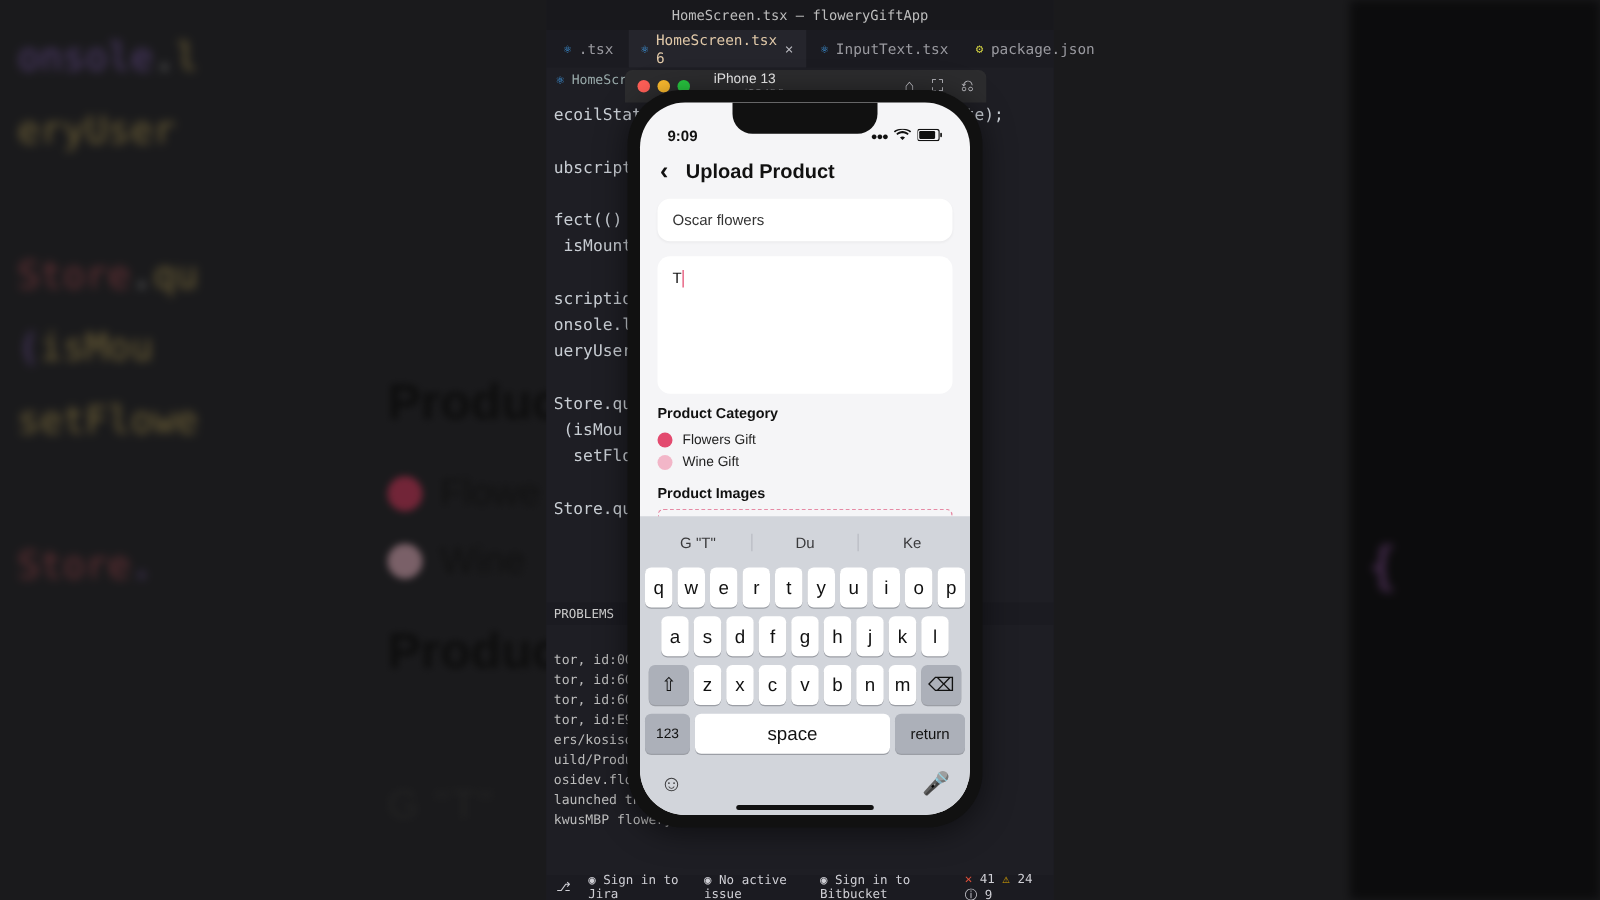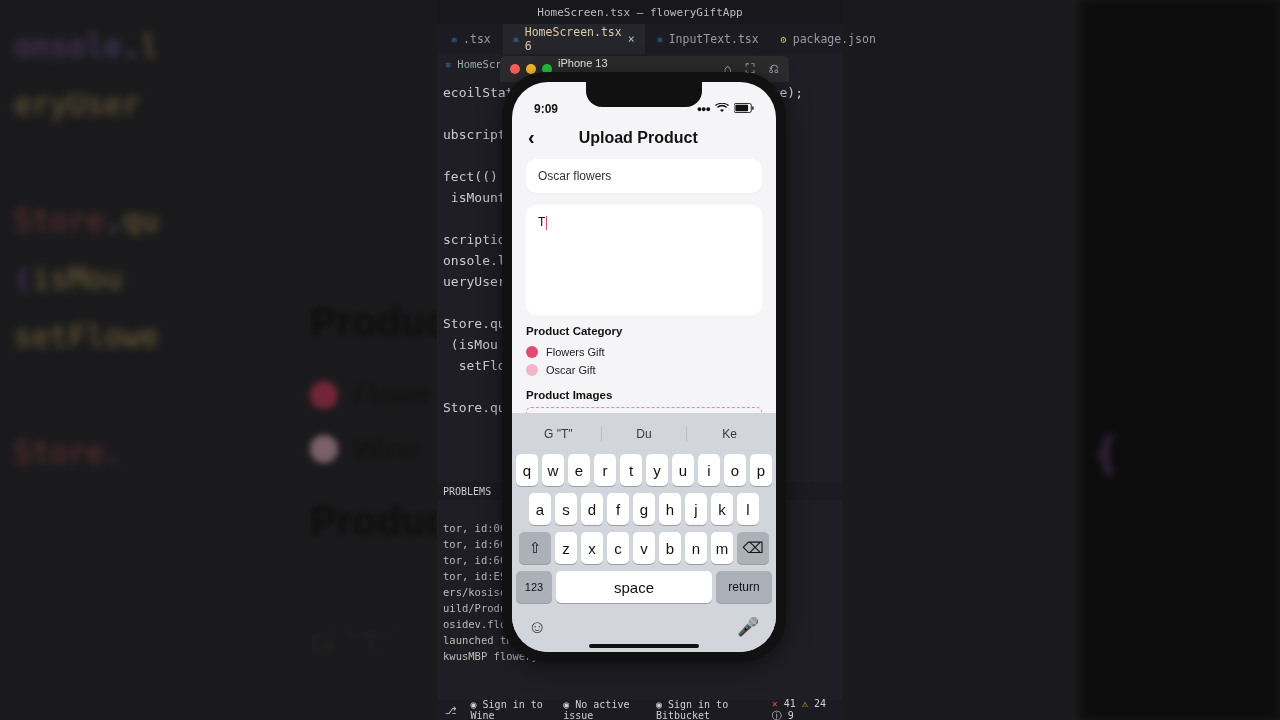--- a/index.html
+++ b/index.html
@@ -59,21 +59,21 @@
     background:#1b1b21; display:flex; align-items:center; font-size:10px;
     color:#cfcfd5; gap:14px; padding:0 8px;
   }
   .statusbar .right { margin-left:auto; display:flex; gap:10px; }
   .err { color:#e6513a; } .warn { color:#e0a800; }
 
   
   .simwin {
     position:absolute; left:500px; top:56px; width:289px; height:26px;
     background:#2c2c2e; border-radius:6px 6px 0 0;
-    display:flex; align-items:center; padding:0 10px; gap:0;
+    display:flex; align-items:center; padding:0 10px; gap:13px;
     z-index:5;
   }
   .traffic { display:flex; gap:6px; }
   .traffic span { width:10px; height:10px; border-radius:50%; display:block; }
   .tl-r{background:#ff5f57;} .tl-y{background:#febc2e;} .tl-g{background:#28c840;}
   .simtitle { color:#eaeaea; font-size:11px; line-height:12px; margin-left:6px; }
   .simtitle small { display:block; font-size:8px; color:#8a8a8e;margin-left:25px; }
   .simtools { margin-left:auto; display:flex; gap:14px; color:#cfcfd5; font-size:13px; }
 
   
@@ -95,21 +95,21 @@
   .status {
     height:38px; display:flex; align-items:flex-end; padding:0 22px 4px;
     font-size:12px; font-weight:600; color:#111; justify-content:space-between;
   }
   .status .icons { display:flex; gap:5px; align-items:center; }
   .sig { font-size:9px; letter-spacing:-1px; }
   .navhdr {
     display:flex; align-items:center; gap:14px; padding:6px 16px 10px; color:#111;
   }
   .back { font-size:20px; font-weight:700; cursor:pointer; }
-  .navhdr h2 { font-size:16px; font-weight:700;margin-left:30px; }
+  .navhdr h2 { font-size:16px; font-weight:700; }
   .content { padding:0 14px; }
   .field {
     background:#fff; border-radius:10px; padding:10px 12px; font-size:12px; color:#333;
     margin-bottom:12px; box-shadow:0 1px 2px rgba(0,0,0,0.04);
   }
   .tarea {
     background:#fff; border-radius:10px; height:110px; padding:10px 12px; font-size:12px;
     color:#111; position:relative;
   }
   .caret { display:inline-block; width:1px; height:14px; background:#e34a6f; vertical-align:middle; margin-left:1px; animation:bl 1s steps(1) infinite; }
@@ -226,21 +226,21 @@
 <span>tor, id:6C31</span>                           <span>ad Pro (12</span>
 <span>tor, id:E9B7</span>                           <span>ad mini (6</span>
 <span>ers/kosisochu</span>                          <span>pp-bzayk</span>
 <span>uild/Products</span>
 <span>osidev.flowery</span>
 <span>launched the app</span>
 <span>kwusMBP floweryGiftApp %</span>
   </div>
   <div class="statusbar">
     <span>⎇</span>
-    <span>◉ <span>Sign in to Wine</span></span>
+    <span>◉ <span>Sign in to Jira</span></span>
     <span>◉ <span>No active issue</span></span>
     <span>◉ <span>Sign in to Bitbucket</span></span>
     <div class="right">
       <span><span class="err">✕ </span><span>41</span> <span class="warn">⚠ </span><span>24</span> ⓘ <span>9</span></span>
     </div>
   </div>
 </div>
 
 <div class="simwin">
   <div class="traffic">
@@ -285,21 +285,21 @@
       <div class="tarea">
         <span>T</span><span class="caret"></span>
       </div>
       <div class="sect">Product Category</div>
       <div class="radio">
           <span class="rdot on"></span>
           <span>Flowers Gift</span>
         </div>
       <div class="radio">
           <span class="rdot"></span>
-          <span>Oscar Gift</span>
+          <span>Wine Gift</span>
         </div>
       <div class="sect">Product Images</div>
       <div class="dashed"></div>
     </div>
 
     <div class="kb">
       <div class="suggbar">
         <div class="sugg">G "T"</div>
         <div class="sugg">Du</div>
         <div class="sugg">Ke</div>

